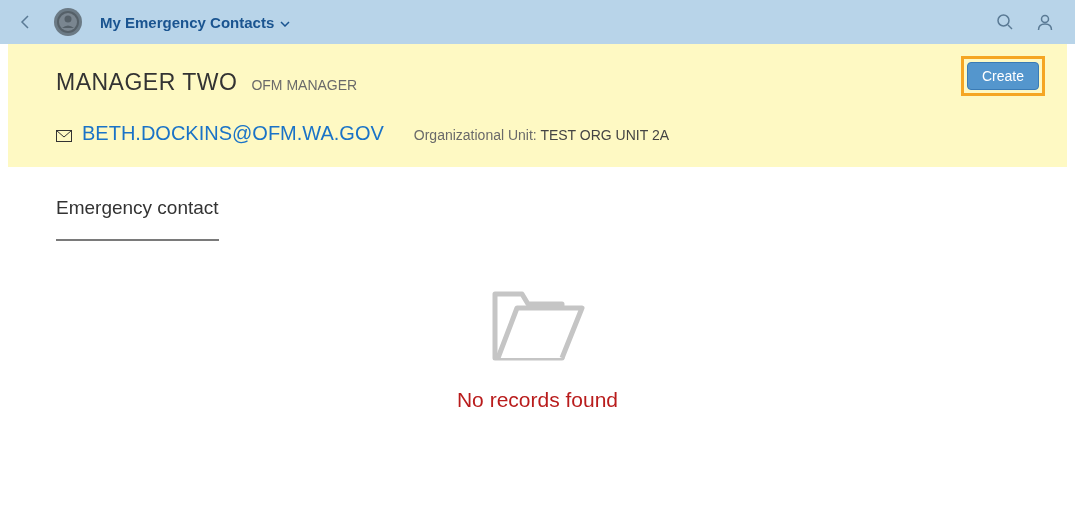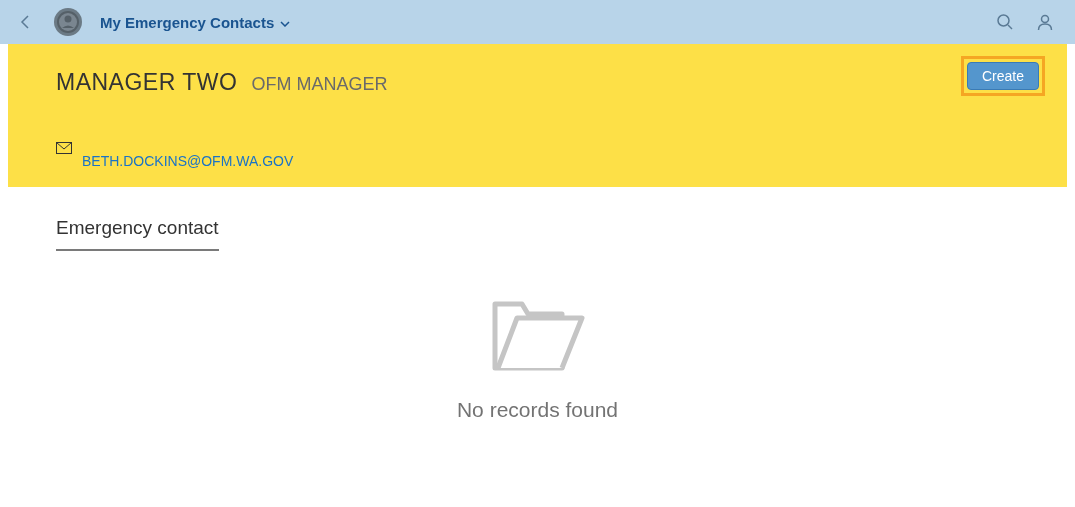--- a/index.html
+++ b/index.html
@@ -71,38 +71,38 @@
     .top-icon {
       width: 20px;
       height: 20px;
       color: #5a7a95;
       cursor: pointer;
       display: flex;
       align-items: center;
       justify-content: center;
     }
     .header-section {
-      background: #fde047;
+      background: #fef9c3;
       padding: 25px 48px 18px 48px;
       position: relative;
       margin: 0 8px;
     }
     .header-title-row {
       display: flex;
       align-items: baseline;
       gap: 14px;
     }
     .manager-name {
       font-size: 23px;
       font-weight: 400;
       color: #333;
       letter-spacing: 0.5px;
     }
     .manager-role {
-      font-size: 18px;
+      font-size: 14px;
       color: #6a6a6a;
     }
     .create-button-wrapper {
       position: absolute;
       right: 22px;
       top: 12px;
       border: 3px solid #f5a623;
       padding: 3px;
     }
     .create-button {
@@ -125,58 +125,57 @@
       align-items: center;
       gap: 10px;
     }
     .email-icon {
       width: 16px;
       height: 12px;
       color: #333;
     }
     .email-link {
       color: #1a73c7;
-      font-size: 14px;
+      font-size: 20px;
       text-decoration: none;
-      margin-top: 31px;
     }
     .org-block {
       font-size: 14px;
       color: #444;
       line-height: 1.9;
     }
     .org-label {
       color: #6a6a6a;
     }
     .manager-link {
       color: #1a73c7;
       text-decoration: none;
     }
     .content-section {
       padding: 30px 48px 0 48px;
       margin: 0 8px;
     }
     .tab-heading {
       font-size: 19px;
       color: #333;
-      padding-bottom: 10px;
+      padding-bottom: 20px;
       border-bottom: 2px solid #7a7a7a;
       display: inline-block;
     }
     .empty-state {
       text-align: center;
       margin-top: 45px;
     }
     .folder-icon {
       display: inline-block;
       margin-bottom: 20px;
     }
     .empty-title {
       font-size: 21px;
-      color: #737373;
+      color: #b91c1c;
     }
     .empty-subtitle {
       font-size: 14px;
       color: #555;
     }
     .empty-subtitle strong {
       font-weight: 700;
       color: #333;
     }
   </style>
@@ -233,20 +232,24 @@
     <div class="email-block">
       <span class="email-icon">
         <svg width="16" height="12" viewBox="0 0 16 12">
           <rect x="0.5" y="0.5" width="15" height="11" stroke="currentColor" fill="none"></rect>
           <path d="M0.5 0.5 L8 7 L15.5 0.5" stroke="currentColor" fill="none"></path>
         </svg>
       </span>
       <a href="#" class="email-link">BETH.DOCKINS@OFM.WA.GOV</a>
     </div>
     <div class="org-block">
+      <div>
+        <span class="org-label">Organizational Unit:</span>
+        <span>TEST ORG UNIT 2A</span>
+      </div>
     </div>
   </div>
 </div>
 
 <div class="content-section">
   <div class="tab-heading">Emergency contact</div>
   <div class="empty-state">
     <div class="folder-icon">
       <svg width="95" height="78" viewBox="0 0 95 78">
         <path d="M5 18 L5 72 L72 72 L72 18 L38 18 L32 8 L5 8 Z" stroke="#c5c5c5" stroke-width="5" fill="none" stroke-linejoin="round"></path>

